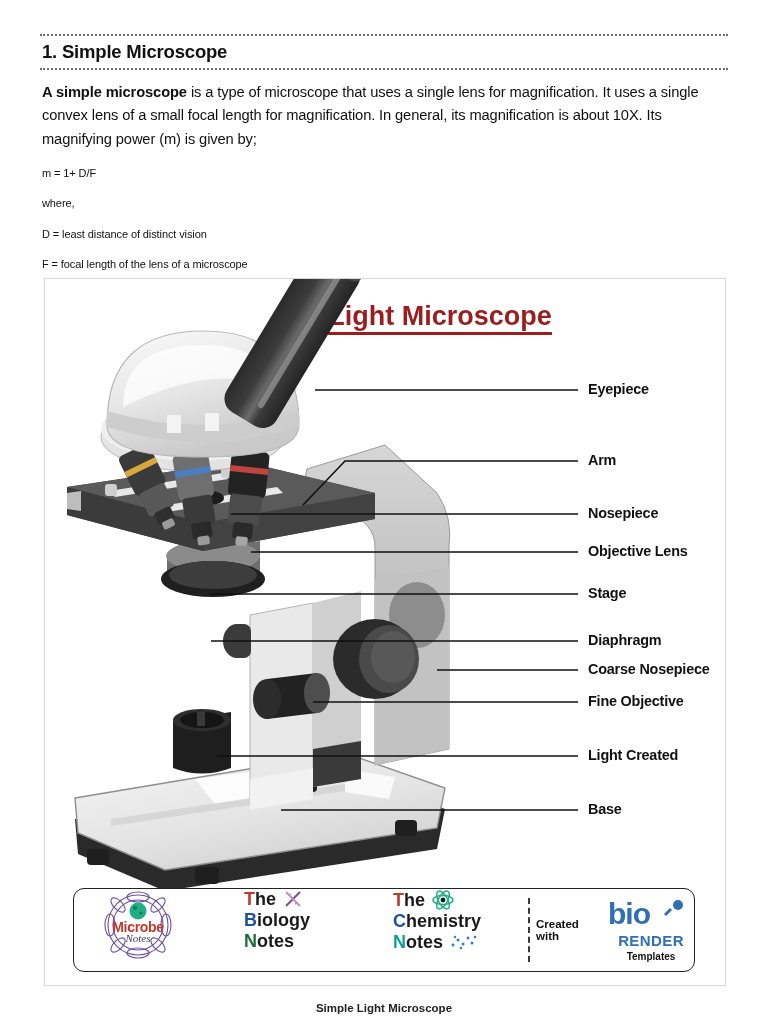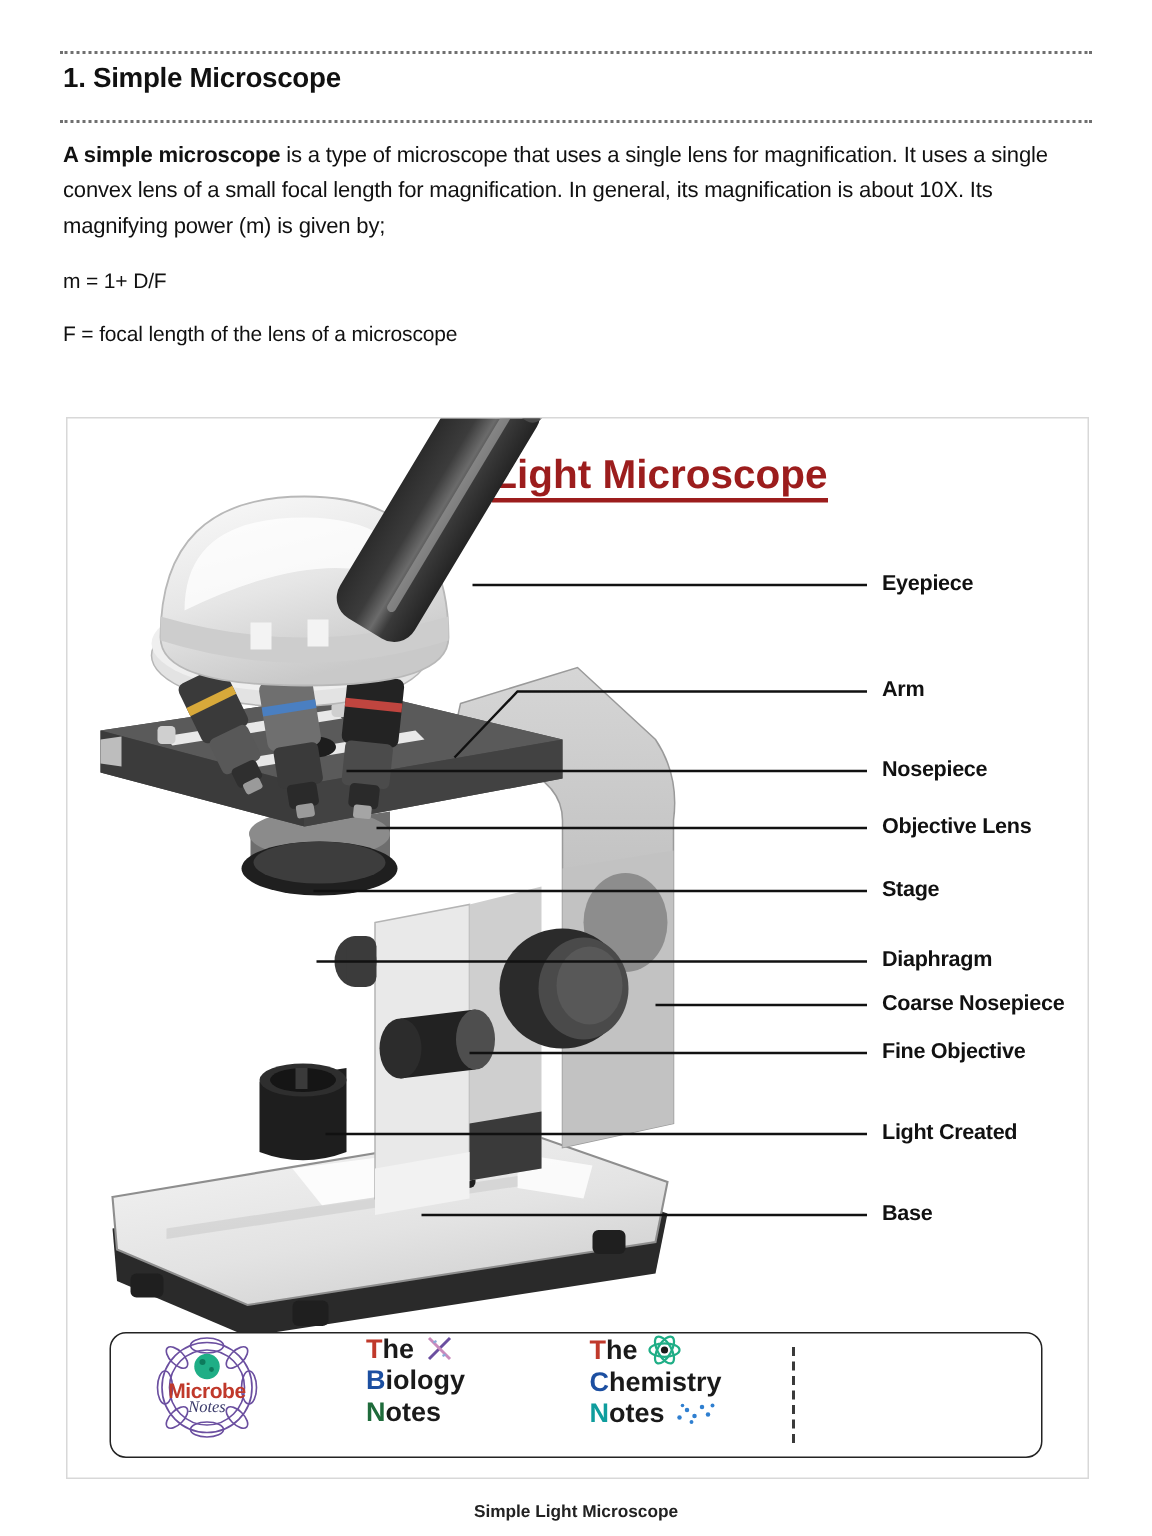--- a/index.html
+++ b/index.html
@@ -20,33 +20,33 @@
     margin-top: 34px;
     border-top: 2px dotted #6f6f6f;
     border-bottom: 2px dotted #6f6f6f;
     padding: 4px 0 5px 0;
   }
   .heading {
     font-size: 18.5px;
     font-weight: bold;
     letter-spacing: -0.2px;
     line-height: 1.25;
-    margin: 0 0 12px 2px;
+    margin: 0 0 0 2px;
   }
 
   
   .para {
     font-size: 14.7px;
     line-height: 1.58;
     margin: 11px 2px 0 2px;
     text-align: left;
     letter-spacing: -0.12px;
   }
   .para b { font-weight: bold; }
-  .line { font-size: 14px; line-height: 1.5; margin: 14px 2px 0 2px; letter-spacing: -0.1px;}
+  .line { font-size: 11px; line-height: 1.5; margin: 14px 2px 0 2px; letter-spacing: -0.1px;}
 
   
   .figure {
     position: absolute;
     left: 44px; top: 244px;
     width: 682px; height: 708px;
     border: 1px solid #d8d8d8;
     background: #fff;
   }
   .fig-title {
@@ -132,20 +132,22 @@
 
   <div class="heading-wrap">
     <div class="heading">1. Simple Microscope</div>
   </div>
 
   <p class="para">
     <b>A simple microscope</b><span> is a type of microscope that uses a single lens for magnification. It uses a single convex lens of a small focal length for magnification. In general, its magnification is about 10X. Its magnifying power (m) is given by;</span>
   </p>
 
   <div class="line">m = 1+ D/F</div>
+  <div class="line">where,</div>
+  <div class="line">D = least distance of distinct vision</div>
   <div class="line">F = focal length of the lens of a microscope</div>
 
   <div class="figure">
 
     <div class="fig-title">
       <span>Light Microscope</span>
     </div>
 
     <svg class="art" viewBox="0 0 682 708">
       <defs>
@@ -382,17 +384,31 @@
                 <circle cx="26" cy="4" r="1.3"></circle>
                   <circle cx="6" cy="4" r="1.2"></circle>
               </g>
             </svg>
           </div>
         </div>
       </div>
 
       <div class="dashsep"></div>
 
+      <div class="cell-render">
+        <div class="createdwith">Created with</div>
+        <div class="brlogo">
+          <div class="bio">
+            <svg width="86" height="30" viewBox="0 0 86 30">
+              <text x="0" y="26" font-family="Liberation Sans, sans-serif" font-size="30" font-weight="bold" fill="#2f6fb5">bio</text>
+              <circle cx="70" cy="7" r="5" fill="#2f6fb5"></circle>
+              <line x1="63" y1="11" x2="57" y2="17" stroke="#2f6fb5" stroke-width="3"></line>
+            </svg>
+          </div>
+          <div class="render">RENDER</div>
+          <div class="tpl">Templates</div>
+        </div>
+      </div>
     </div>
   </div>
 
   <div class="caption">Simple Light Microscope</div>
 </div>
 
 </body></html>

